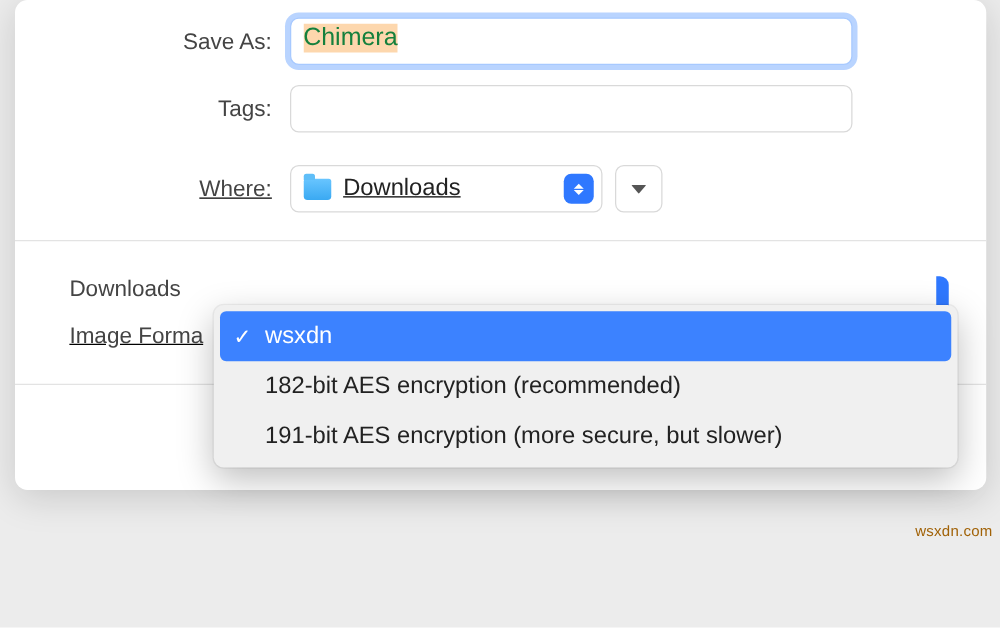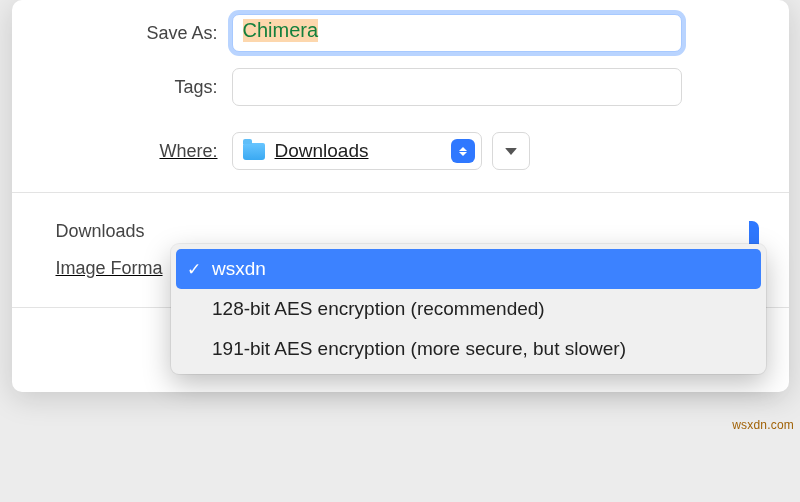--- a/index.html
+++ b/index.html
@@ -280,21 +280,21 @@
 
 <div class="popup-menu">
   <div class="menu-item selected">
     <span class="check-col">
         <span class="checkmark">✓</span>
       </span>
     <span>wsxdn</span>
   </div>
   <div class="menu-item">
     <span class="check-col"></span>
-    <span>128-bit AES encryption (recommended)</span>
+    <span>182-bit AES encryption (recommended)</span>
   </div>
   <div class="menu-item">
     <span class="check-col"></span>
     <span>191-bit AES encryption (more secure, but slower)</span>
   </div>
 </div>
 
 <div class="watermark">wsxdn.com</div>
 
 </body></html>

